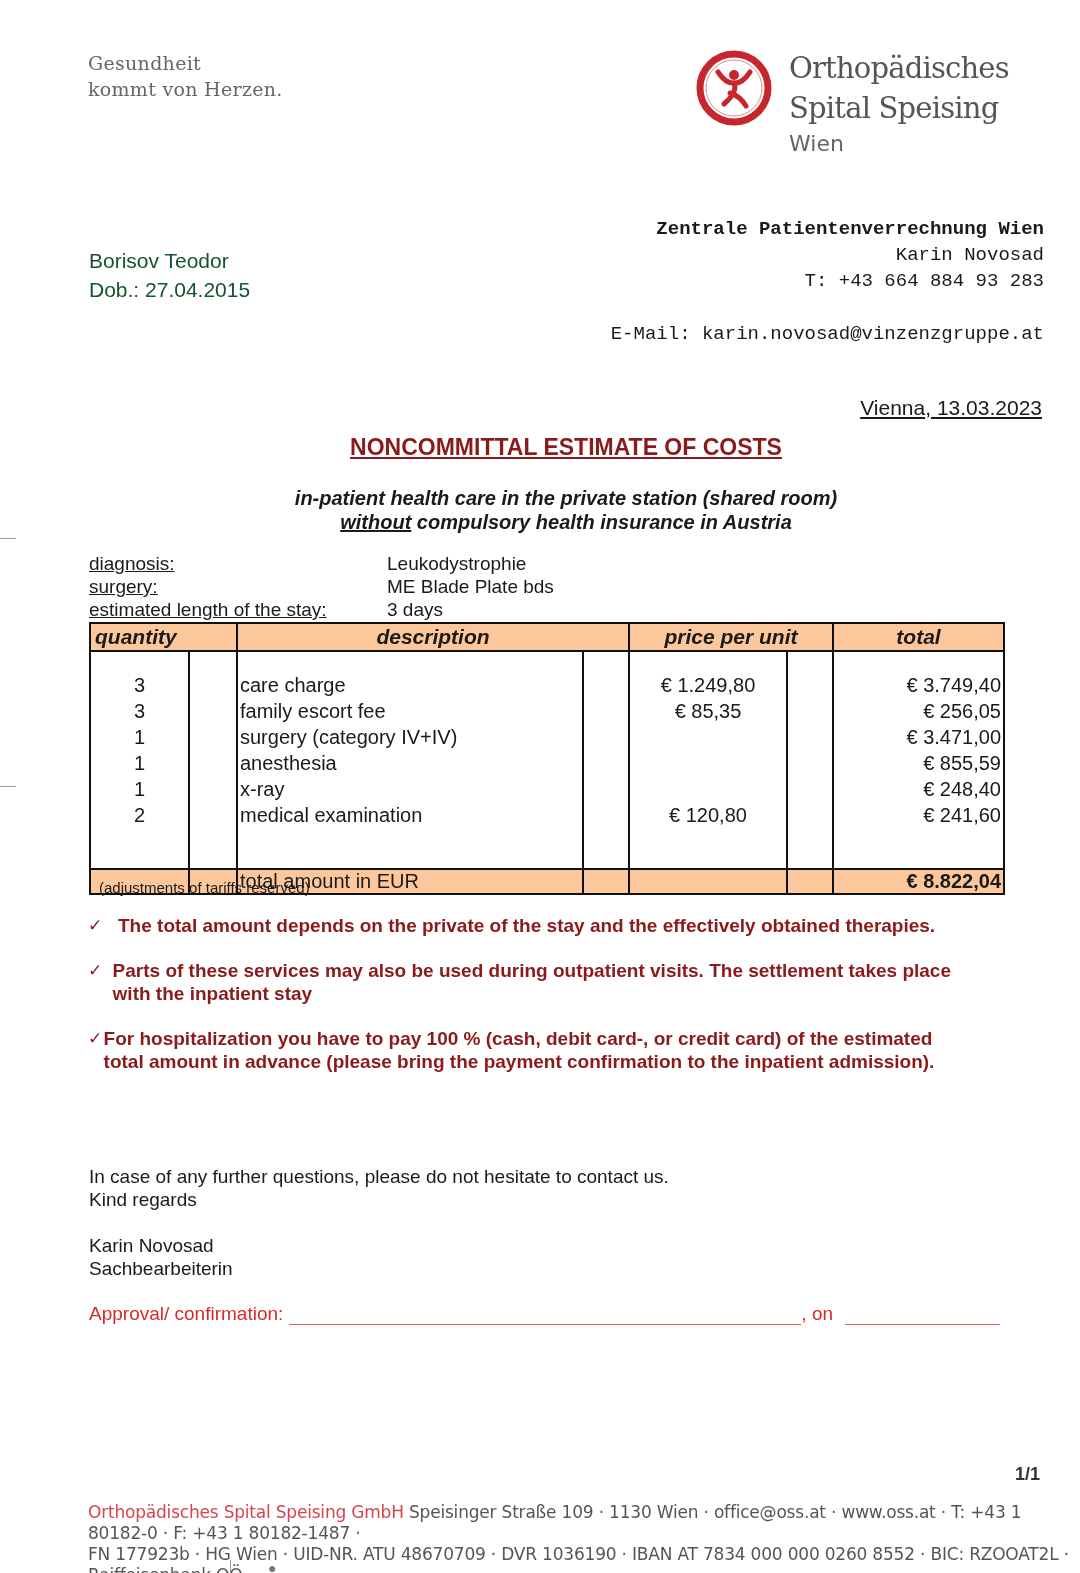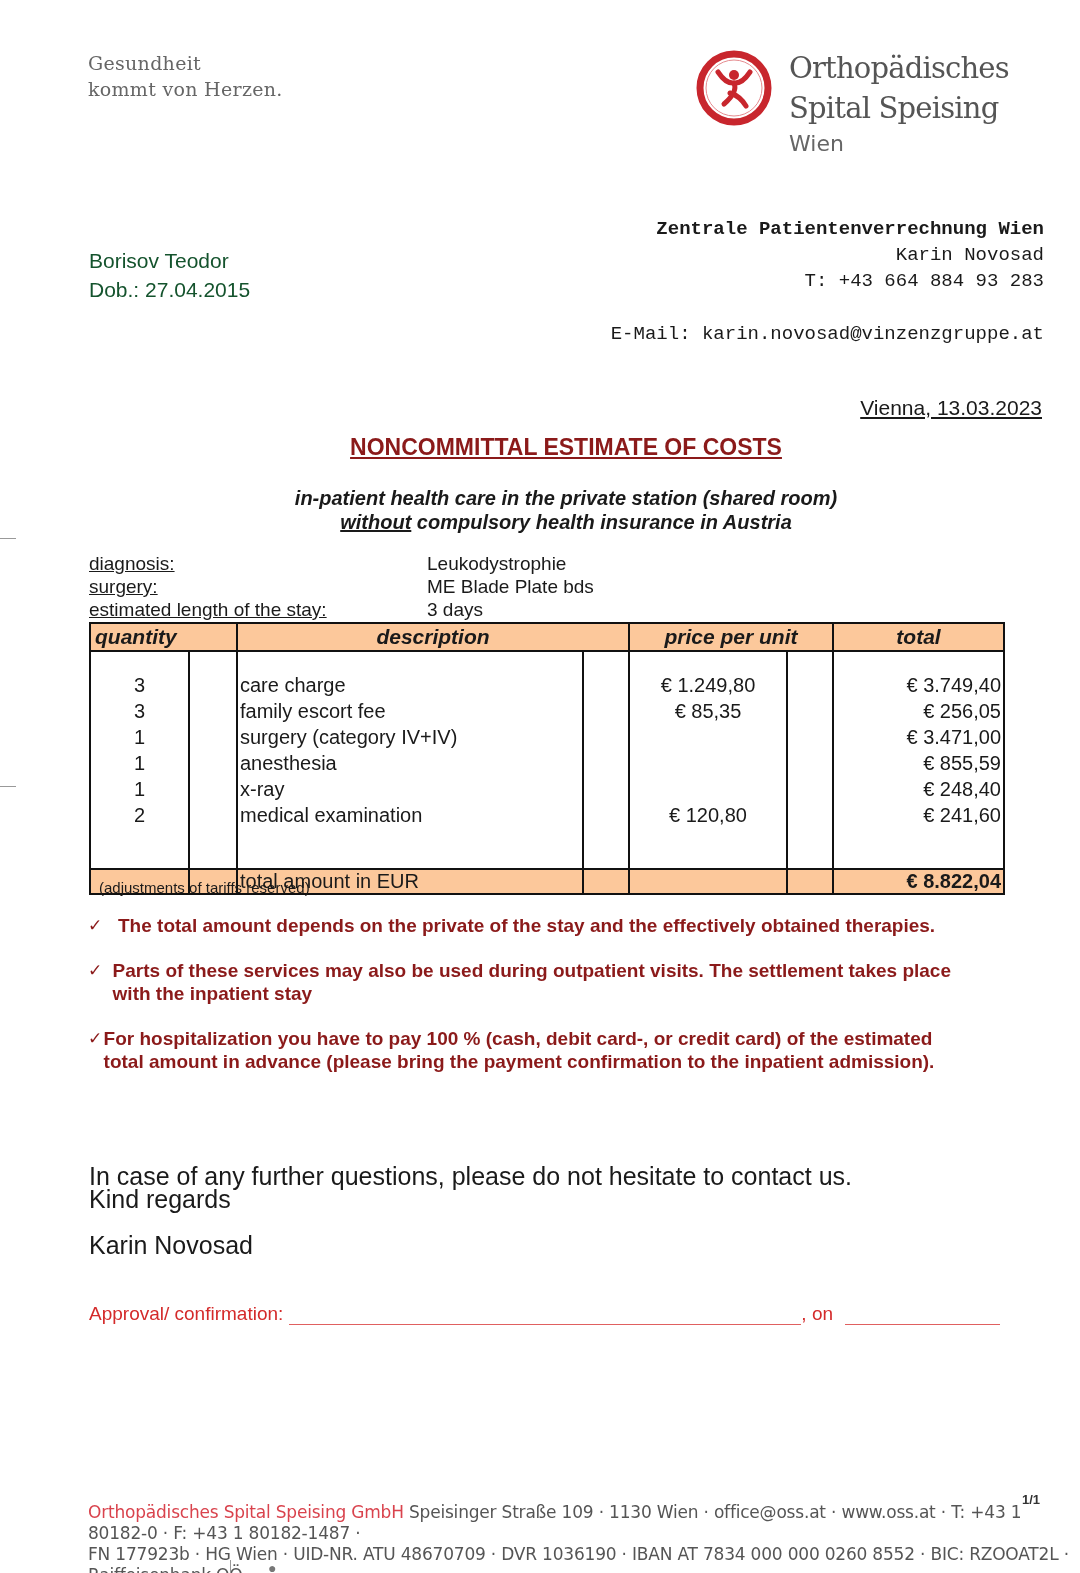--- a/index.html
+++ b/index.html
@@ -32,21 +32,21 @@
     .title {
       left: 0; width: 1132px; top: 434px; text-align: center;
       font-size: 23px; font-weight: bold; color: #8b1a1a; text-decoration: underline;
     }
     .subtitle {
       left: 0; width: 1132px; top: 486px; text-align: center;
       font-size: 20px; line-height: 24px; font-weight: bold; font-style: italic;
     }
     .subtitle u { text-decoration: underline; }
     .info { left: 89px; top: 552px; font-size: 19px; line-height: 23px; }
-    .info-row { display: flex; gap: 40px; }
+    .info-row { display: flex; }
     .info-label { width: 298px; text-decoration: underline; }
     .cost-table { left: 89px; top: 622px; width: 916px; }
     .cost-table table { border-collapse: collapse; width: 100%; font-size: 20px; }
     .cost-table th {
       background: #fcc89b; font-style: italic; font-weight: bold; font-size: 21px;
       border: 2px solid #111; height: 26px; padding: 0 4px;
     }
     .cost-table td { border-left: 2px solid #111; border-right: 2px solid #111; padding: 0 2px; vertical-align: top; }
     .cost-table tr.body-row td { height: 196px; padding-top: 20px; }
     .cost-table tr.total-row td {
@@ -57,25 +57,25 @@
     .c-gap1 { width: 42px; }
     .c-desc { width: 340px; text-align: left; }
     .c-gap2 { width: 40px; }
     .c-price { width: 152px; text-align: center; }
     .c-gap3 { width: 40px; }
     .c-total { text-align: right; }
     .adjust { left: 89px; top: 879px; font-size: 15px; padding-left: 10px; }
     .notes { left: 88px; top: 914px; width: 880px; color: #8b1a1a; font-weight: bold; font-size: 19px; line-height: 23px; }
     .note { display: flex; margin-bottom: 22px; }
     .check { width: 30px; font-weight: normal; font-size: 17px; }
-    .closing { left: 89px; top: 1165px; font-size: 25px; line-height: 23px; }
+    .closing { left: 89px; top: 1165px; font-size: 19px; line-height: 23px; }
     .closing .sig { margin-top: 23px; }
     .approval { left: 89px; top: 1303px; font-size: 19px; color: #d42a2a; display: flex; align-items: center; }
     .sign-line { display: inline-block; border-bottom: 1.5px solid #e06060; height: 20px; }
-    .pageno { right: 40px; top: 1464px; font-size: 13px; font-weight: bold; color: #333; margin-top: 28px; }
+    .pageno { right: 40px; top: 1464px; font-size: 18px; font-weight: bold; color: #333; }
     .footer { left: 88px; top: 1502px; font-family: "DejaVu Sans", sans-serif; font-size: 17px; line-height: 21px; color: #555; letter-spacing: -0.2px; }
     .footer .brand { color: #d9434d; }
     .edge-mark { left: 0; width: 16px; height: 1px; background: #999; }
     .bottom-tick { left: 230px; top: 1560px; width: 1px; height: 13px; background: #999; }
     .bottom-logo { left: 268px; top: 1560px; font-size: 14px; color: #777; }
   </style>
 </head>
 <body>
 
 <div class="abs tagline">
@@ -210,20 +210,21 @@
   <div class="note">
     <span class="check">✓</span>
     <span>For hospitalization you have to pay 100 % (cash, debit card-, or credit card) of the estimated total amount in advance (please bring the payment confirmation to the inpatient admission).</span>
   </div>
 </div>
 
 <div class="abs closing">
   <div>In case of any further questions, please do not hesitate to contact us.</div>
   <div>Kind regards</div>
   <div class="sig">Karin Novosad</div>
+  <div>Sachbearbeiterin</div>
 </div>
 
 <div class="abs approval">
   <span>Approval/ confirmation:</span>
   <span class="sign-line" style="width:512px;margin-left:6px"></span>
   <span>, on</span>
   <span class="sign-line" style="width:155px;margin-left:12px"></span>
 </div>
 
 <div class="abs pageno">1/1</div>

